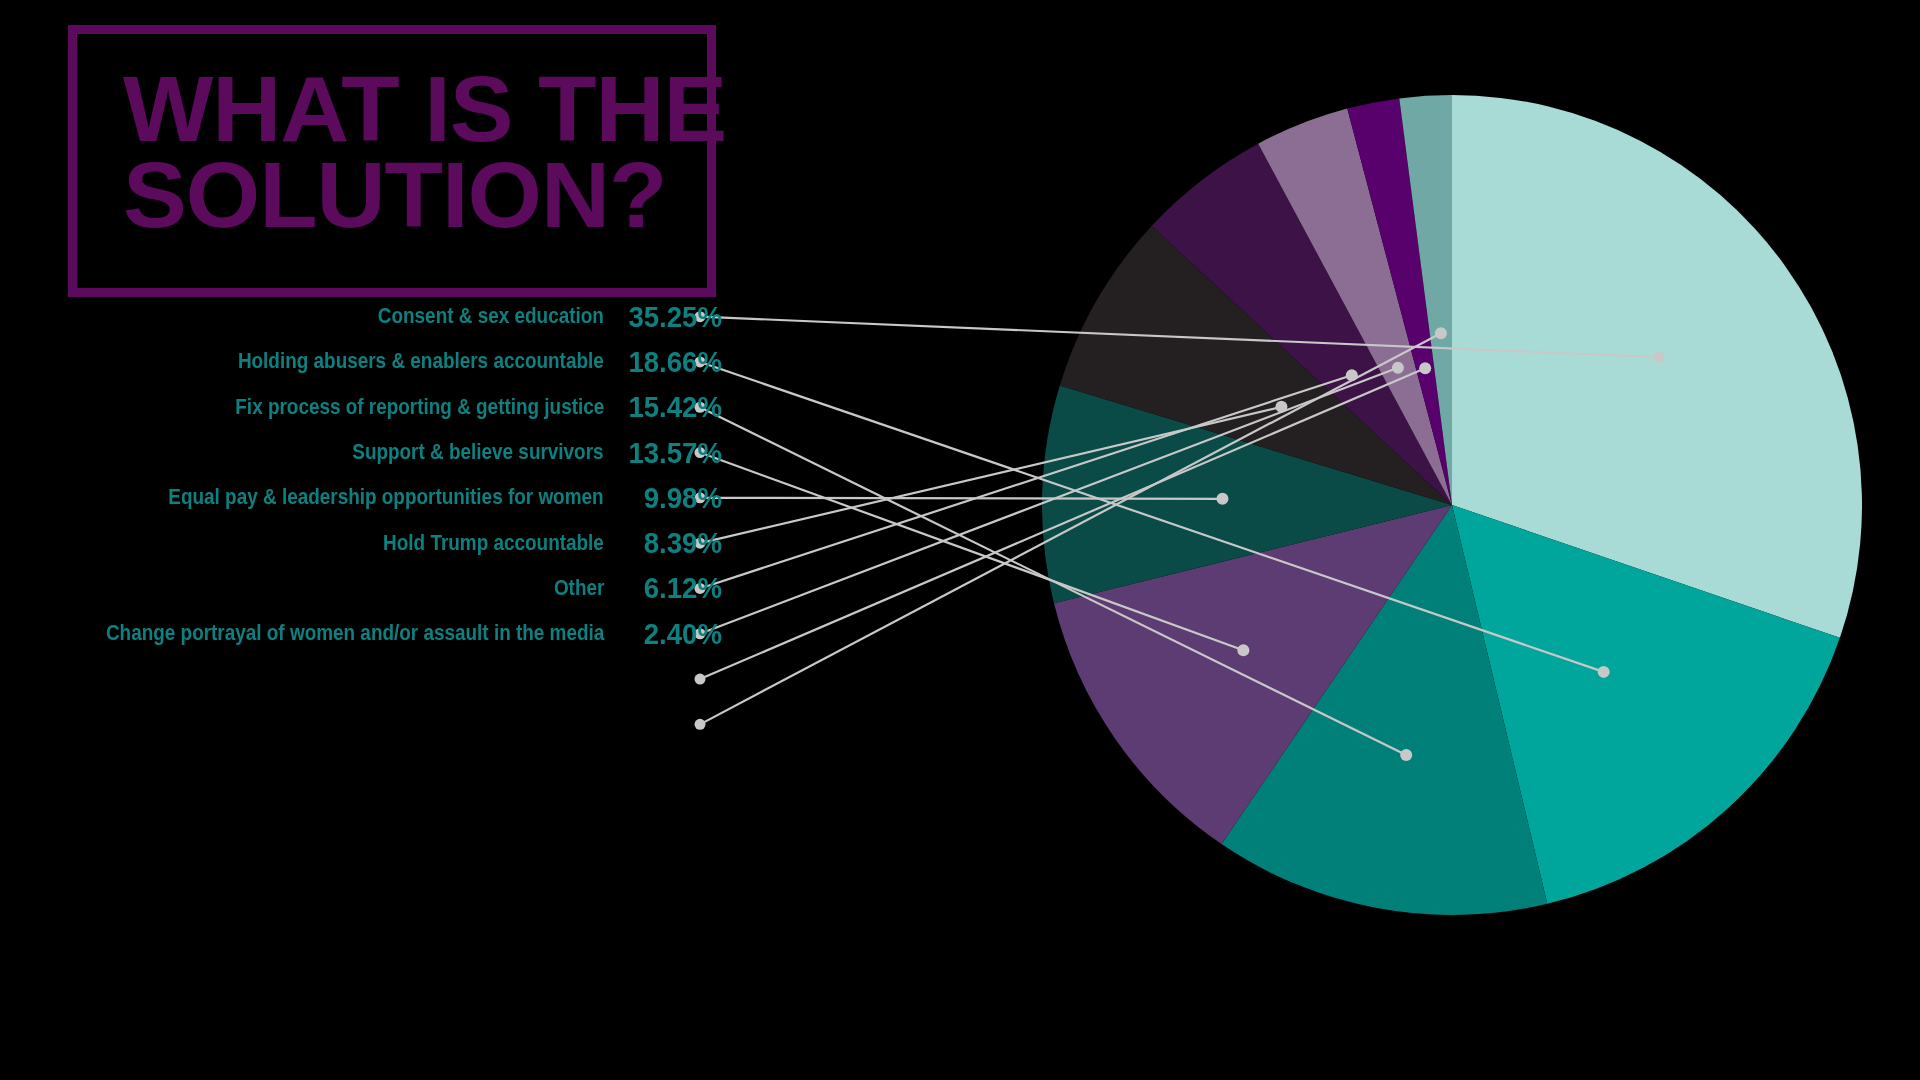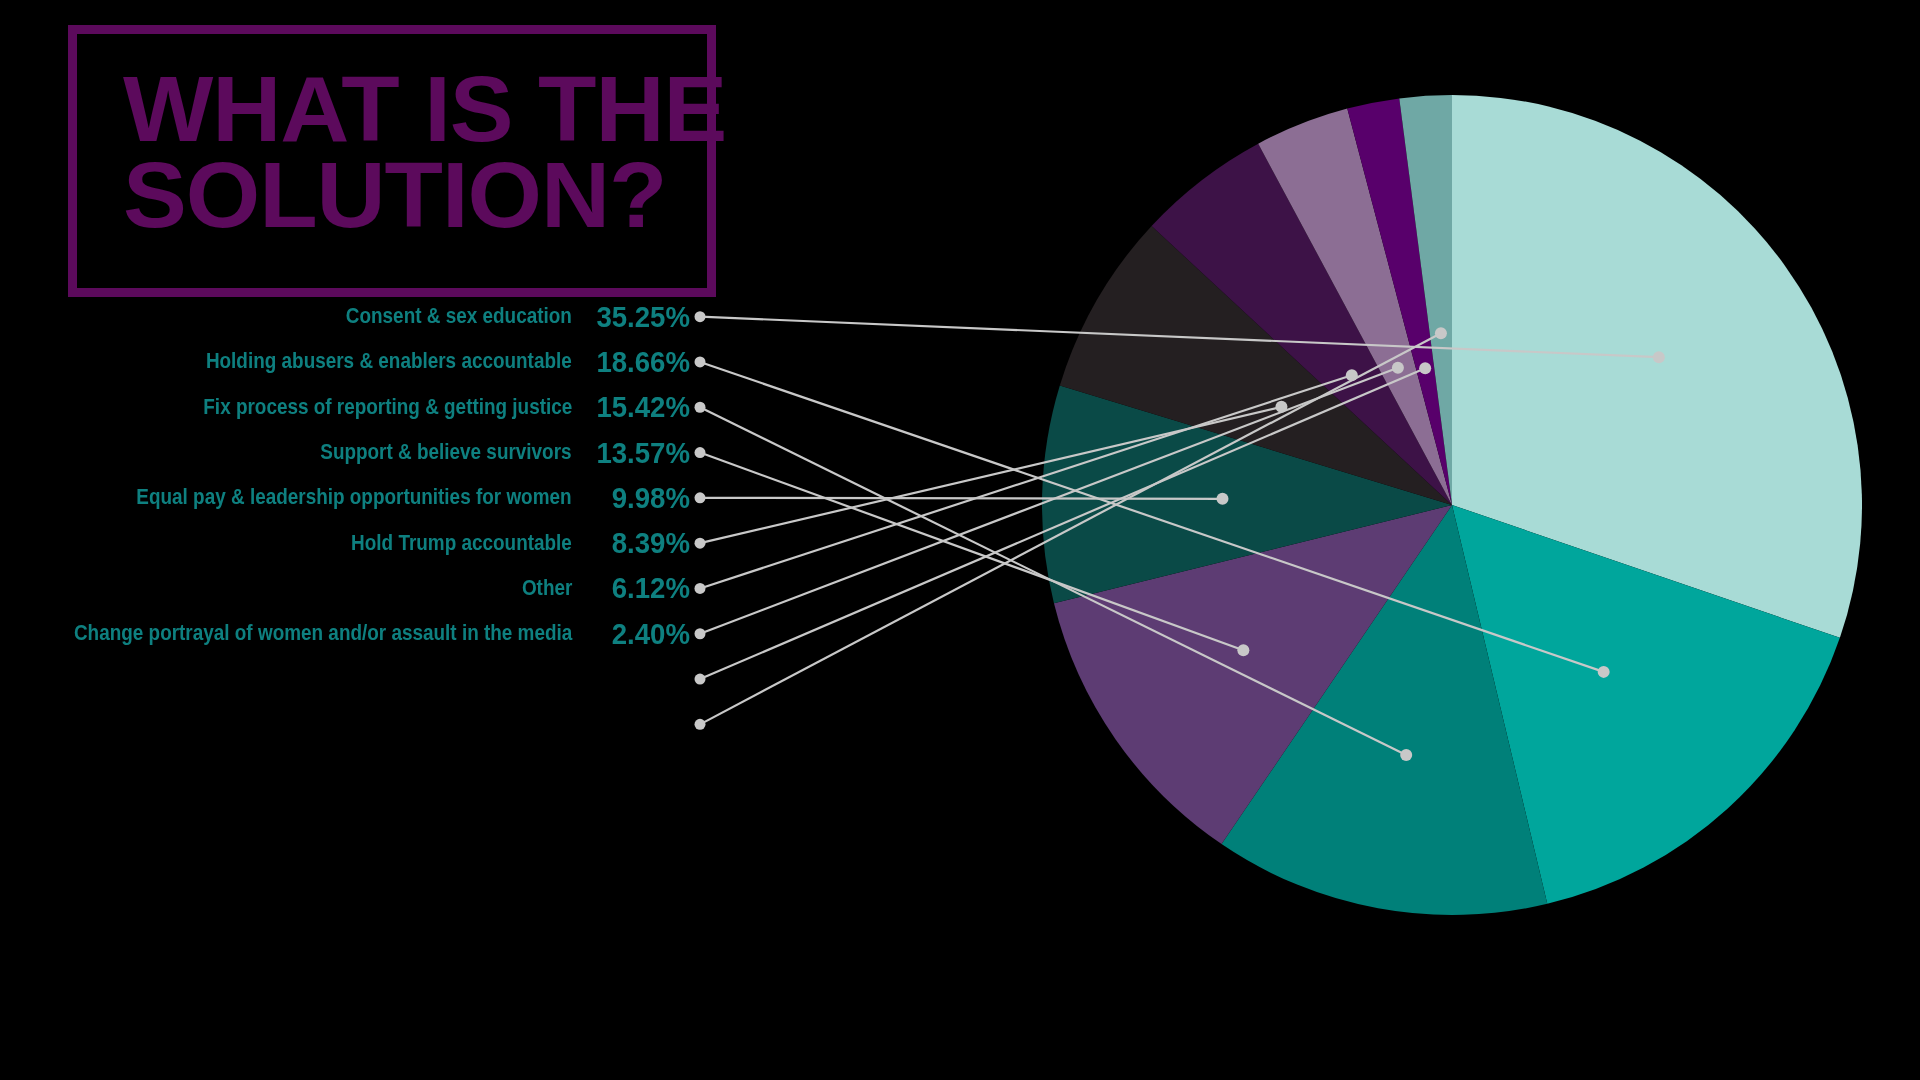--- a/index.html
+++ b/index.html
@@ -19,21 +19,21 @@
     font-weight:700;
     font-size:92px;
     line-height:0.93;
     letter-spacing:-1px;
     transform:scaleX(1.04);
     transform-origin:left top;
     white-space:pre-line;
   }
 
   
-  #legend{position:absolute;left:0;top:294px;width:690px;}
+  #legend{position:absolute;left:0;top:294px;width:690px;padding-left:32px;}
   .legend-row{
     position:relative;height:45.3px;
     display:flex;align-items:center;justify-content:flex-end;
     padding-right:0;
   }
   .legend-label{
     color:#0E8080;
     font-weight:700;
     font-size:21.5px;
     transform:scaleX(0.88);

